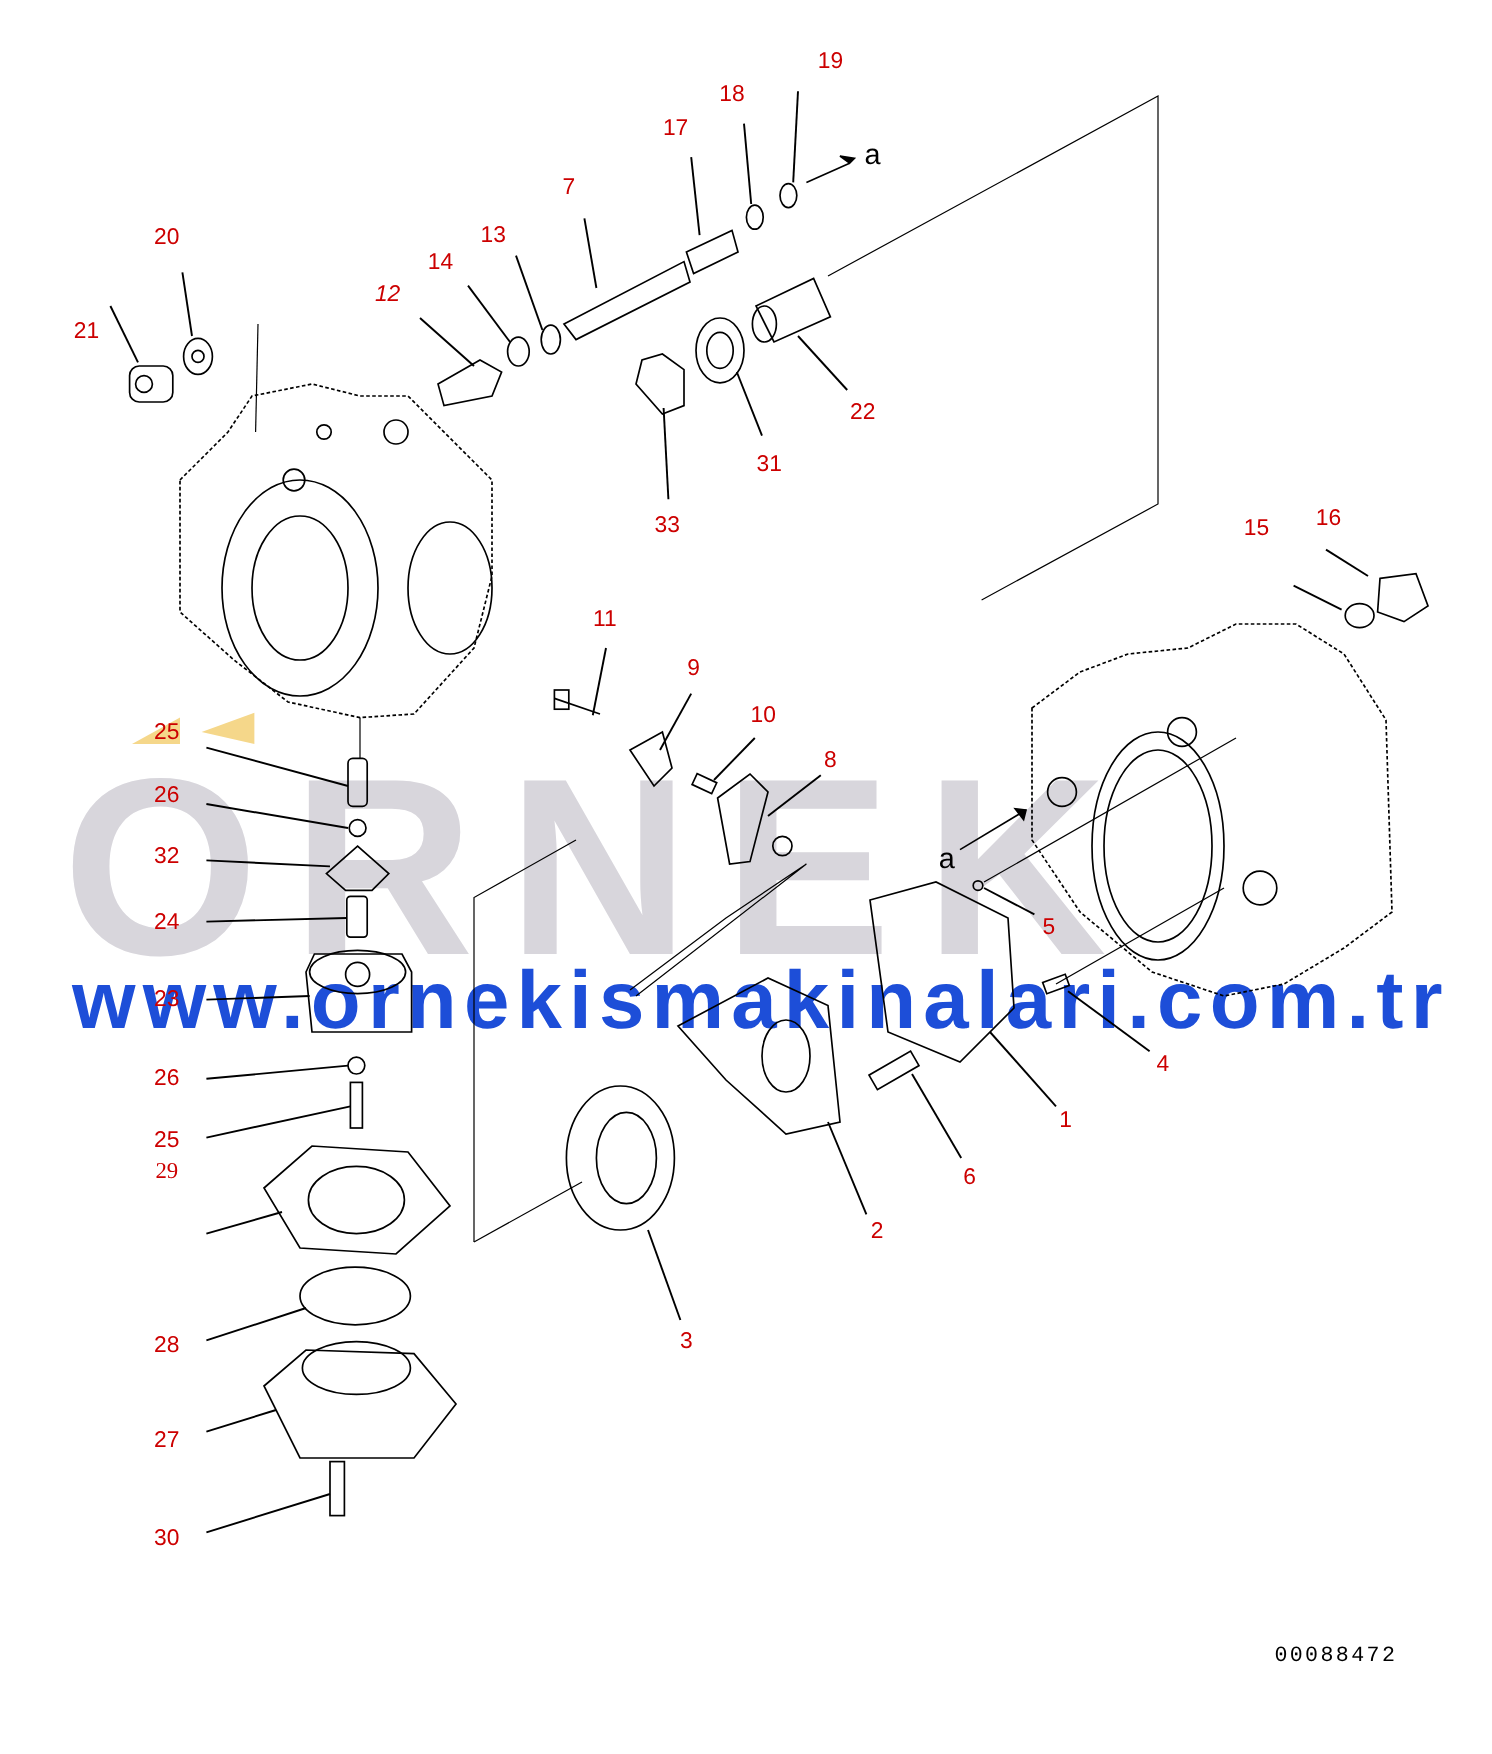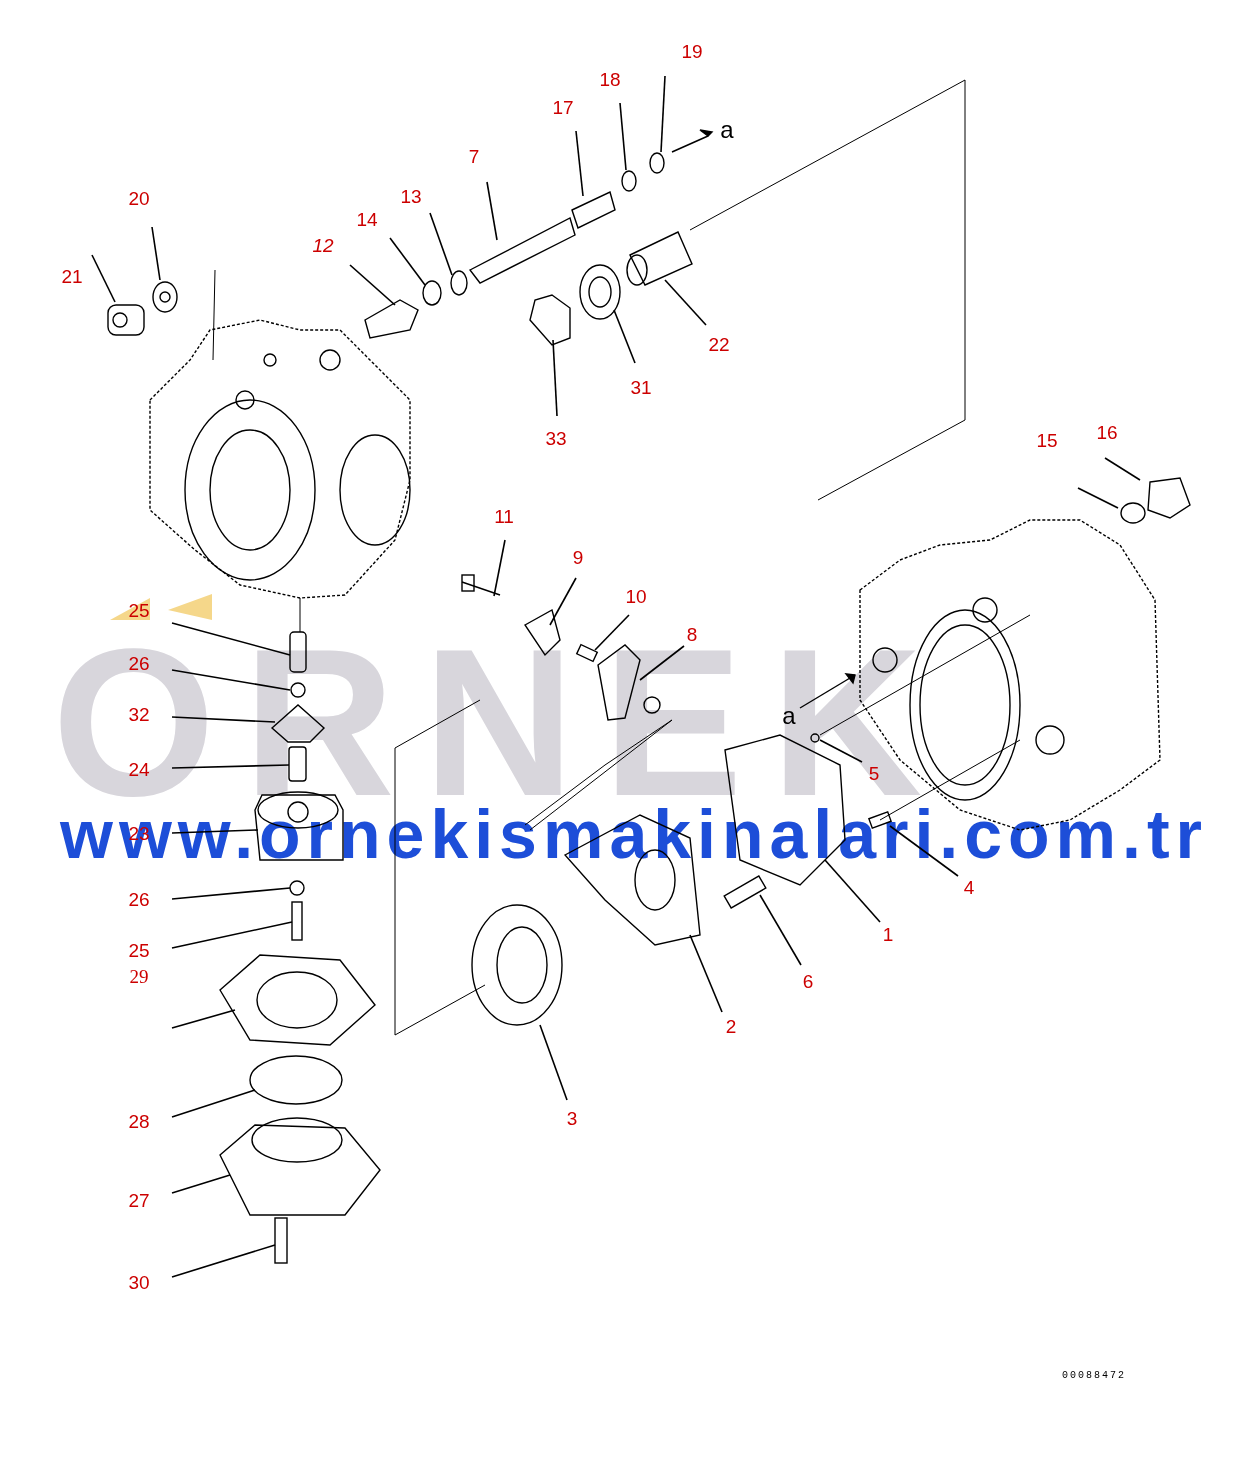--- a/index.html
+++ b/index.html
@@ -2,21 +2,21 @@
 <html><head>
 <meta charset="utf-8">
 <style>
   html,body{margin:0;padding:0;background:#fff;}
   #stage{position:relative;width:1243px;height:1462px;overflow:hidden;background:#fff;font-family:"Liberation Sans",sans-serif;}
   svg{position:absolute;left:0;top:0;}
   .wm-big{position:absolute;left:52px;top:618px;font-size:210px;font-weight:bold;color:#d8d6dc;letter-spacing:28px;line-height:1;font-family:"Liberation Sans",sans-serif;}
   .wm-url{position:absolute;left:60px;top:800px;font-size:68px;font-weight:bold;color:#1d4ed8;letter-spacing:6px;line-height:1;font-family:"Liberation Sans",sans-serif;}
   .lbl{position:absolute;color:#cc0000;font-size:19px;line-height:1;transform:translate(-50%,-50%);font-family:"Liberation Sans",sans-serif;}
   .ref{position:absolute;color:#000;font-size:24px;transform:translate(-50%,-50%);font-family:"Liberation Sans",sans-serif;}
-  .code{position:absolute;left:1062px;top:1370px;font-size:10px;letter-spacing:2px;color:#000;font-family:"Liberation Mono",monospace;}
+  .code{position:absolute;left:1062px;top:1370px;font-size:18px;letter-spacing:2px;color:#000;font-family:"Liberation Mono",monospace;}
 </style>
 </head>
 <body>
 
 <div id="stage">
   <div class="wm-big">ORNEK</div>
   <div class="wm-url">www.ornekismakinalari.com.tr</div>
 
   <svg width="1243" height="1462" fill="none" stroke="#000" stroke-width="1.4">
 

